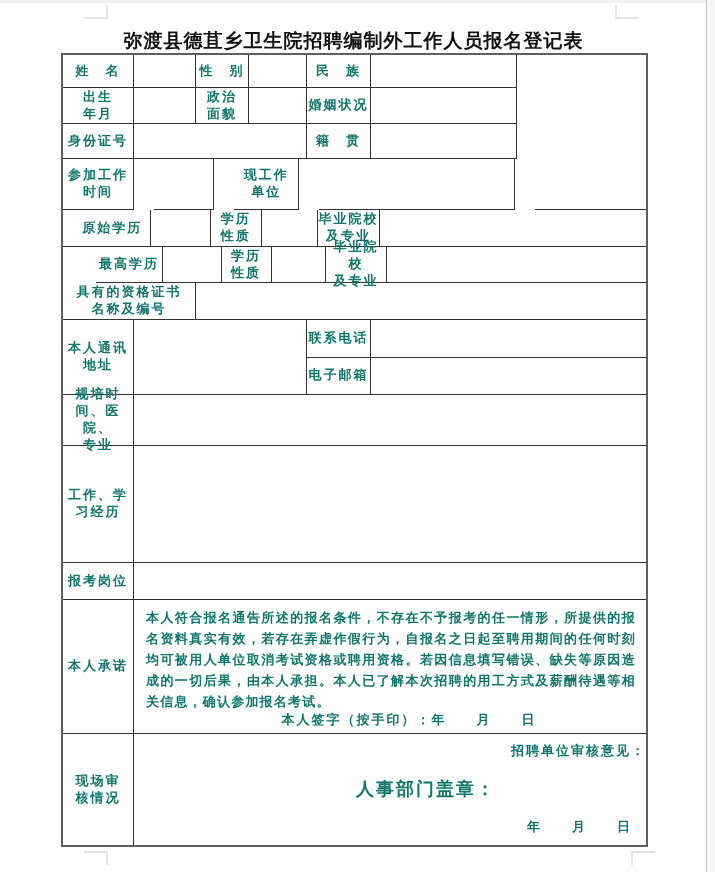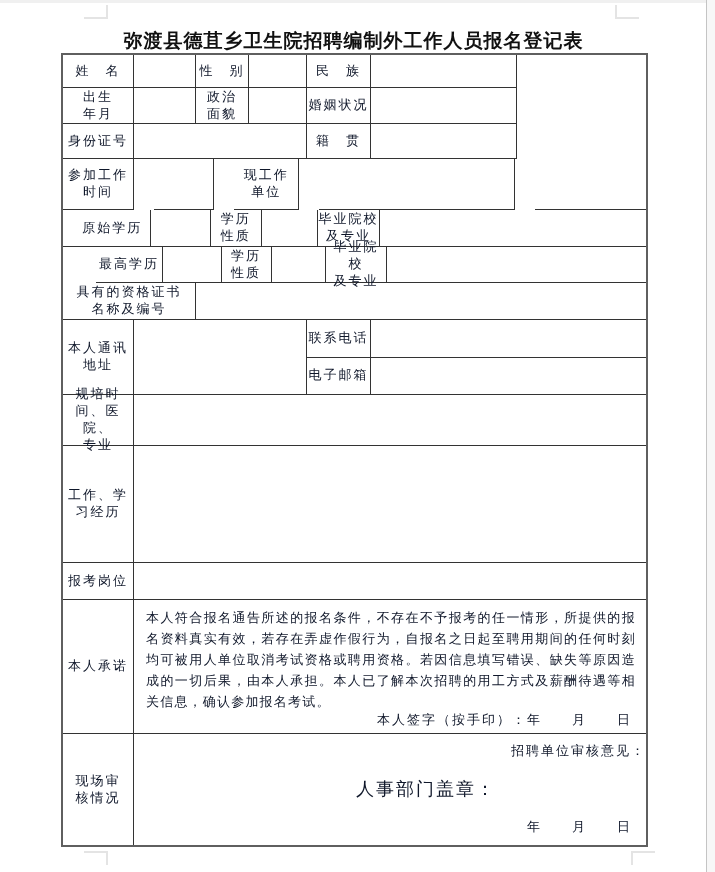--- a/index.html
+++ b/index.html
@@ -13,29 +13,29 @@
   .corner.bl{left:84px;top:851px;border-right:2px solid #e4e4e4;border-top:2px solid #e4e4e4;}
   .corner.br{left:631px;top:851px;border-left:2px solid #e4e4e4;border-top:2px solid #e4e4e4;}
   .title{position:absolute;left:0;top:28px;width:707px;text-align:center;
          font-family:"Liberation Sans","DejaVu Sans",sans-serif;font-weight:bold;
          font-size:19px;letter-spacing:1px;color:#111;}
   .tbl{position:absolute;left:61px;top:53px;width:587px;height:794px;
        border:2px solid #5f5f5f;box-sizing:border-box;background:#fff;}
   .row{display:flex;width:583px;}
   .c{box-sizing:border-box;height:100%;display:flex;align-items:center;justify-content:center;
      text-align:center;white-space:pre-line;font-size:13px;line-height:1.3;
-     border-right:1px solid #333;border-bottom:1px solid #333;letter-spacing:2px;color:#0f172a;}
+     border-right:1px solid #333;border-bottom:1px solid #333;letter-spacing:2px;color:#0f766e;font-weight:bold;}
   .c.last{border-right:none;}
   .c.nb{border-bottom:none;}
   .ph{border:none;}
   .ph.bb{border-bottom:1px solid #333;}
   .subcol{display:flex;flex-direction:column;height:100%;box-sizing:border-box;}
   .subrow{display:flex;flex:1;}
   .subrow .c{height:auto;}
-  .pledge-cell{flex-direction:column;align-items:flex-end;justify-content:space-between;
+  .pledge-cell{flex-direction:column;align-items:center;justify-content:space-between;
                text-align:left;white-space:normal;}
   .pledge-text{padding:7px 10px 0 12px;font-size:13px;line-height:1.62;letter-spacing:1.2px;
                text-align:justify;}
   .sigrow{display:flex;justify-content:space-between;align-items:flex-end;
           padding:0 14px 9px 52px;font-size:13px;letter-spacing:2px;}
   .review-cell{flex-direction:column;align-items:flex-end;justify-content:space-between;
                text-align:left;white-space:normal;}
   .op{padding:9px 0 0 12px;font-size:13px;letter-spacing:2px;}
   .seal{align-self:center;margin-left:72px;font-size:18px;letter-spacing:2px;}
   .rdate{align-self:flex-end;padding:0 14px 9px 0;font-size:13px;letter-spacing:2px;}

